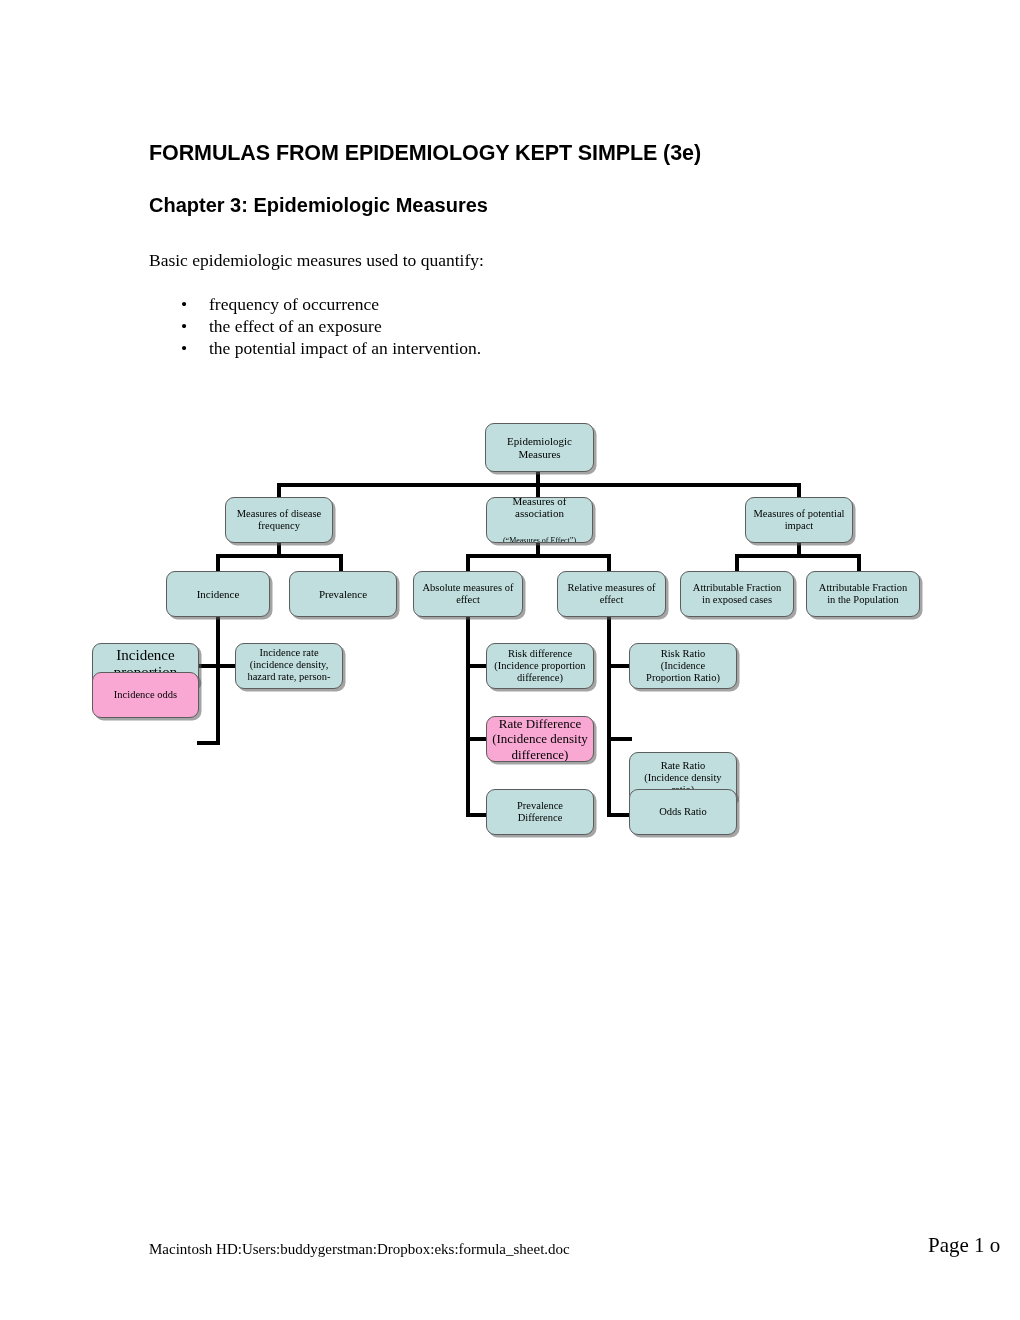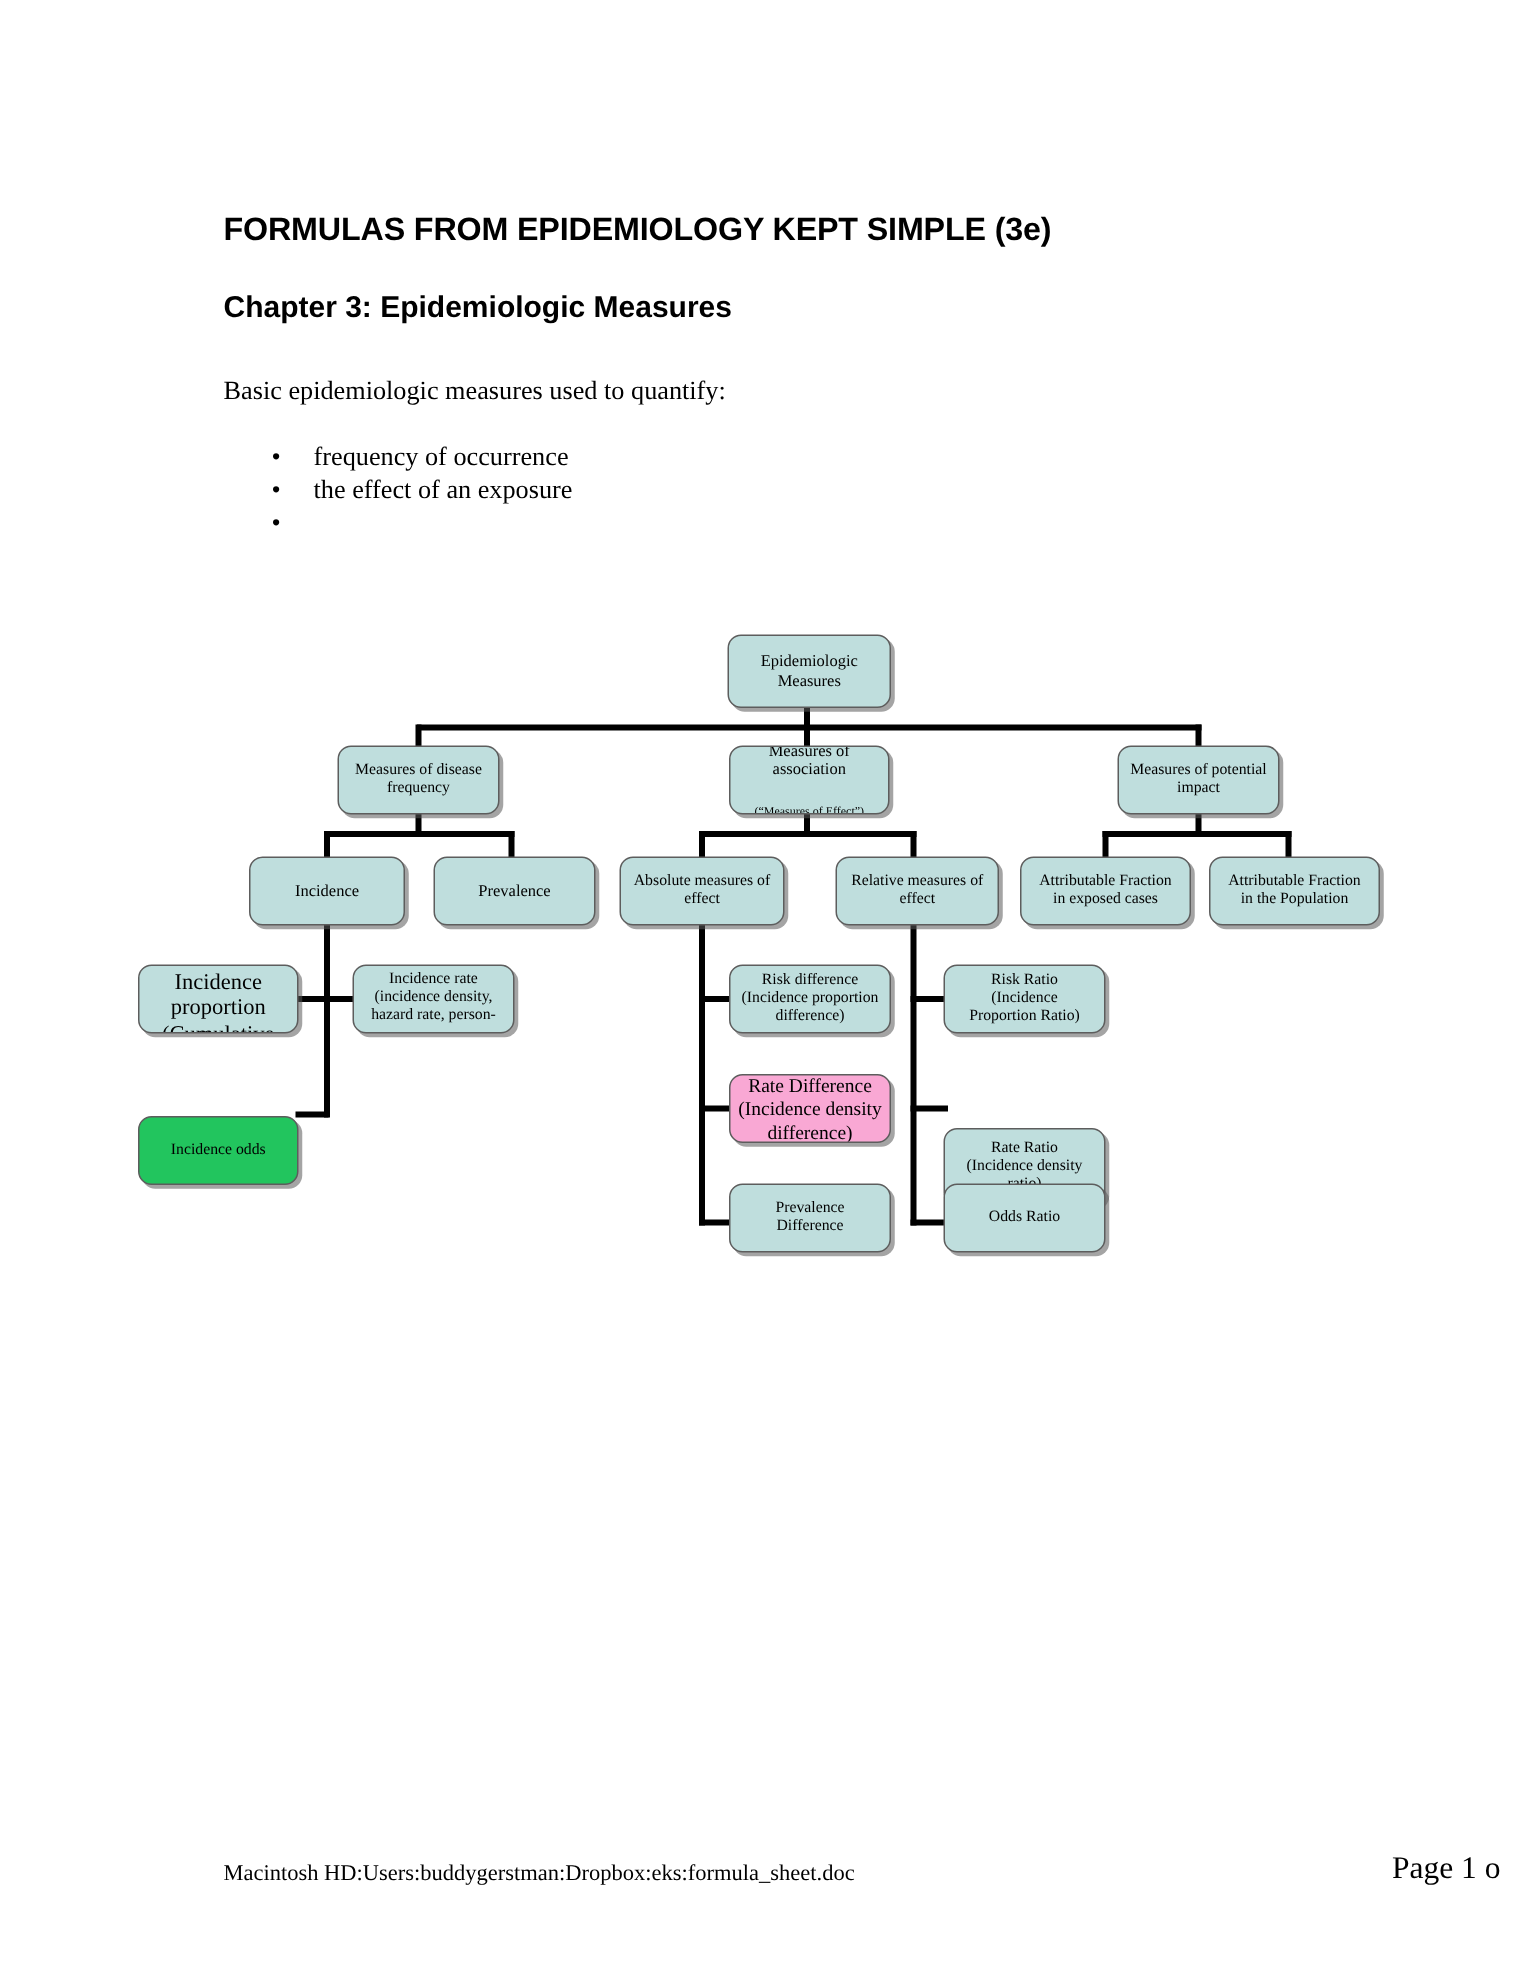--- a/index.html
+++ b/index.html
@@ -145,20 +145,21 @@
   <div class="bullet-row">
     <span class="bullet-dot">•</span>
     <span class="bullet-text">frequency of occurrence</span>
   </div>
   <div class="bullet-row">
     <span class="bullet-dot">•</span>
     <span class="bullet-text">the effect of an exposure</span>
   </div>
   <div class="bullet-row">
     <span class="bullet-dot">•</span>
+    <span class="bullet-text">the potential impact of an intervention.</span>
   </div>
 </div>
 
 <div id="flowchart">
     <div class="connector" style="left: 536px; top: 472px; width: 4px; height: 14px; background: rgb(0, 0, 0);"></div>
     <div class="connector" style="left: 278px; top: 483px; width: 523px; height: 4px; background: rgb(0, 0, 0);"></div>
     <div class="connector" style="left: 277px; top: 483px; width: 4px; height: 15px; background: rgb(0, 0, 0);"></div>
     <div class="connector" style="left: 536px; top: 483px; width: 4px; height: 15px; background: rgb(0, 0, 0);"></div>
     <div class="connector" style="left: 797px; top: 483px; width: 4px; height: 15px; background: rgb(0, 0, 0);"></div>
     <div class="connector" style="left: 277px; top: 542px; width: 4px; height: 14px; background: rgb(0, 0, 0);"></div>
@@ -226,21 +227,21 @@
     <div class="node clip" style="left: 92px; top: 643px; width: 107px; height: 46px; font-size: 15px; background: rgb(191, 222, 221); border-color: rgb(93, 93, 93); color: rgb(0, 0, 0);">
       <span class="label">Incidence proportion
 (Cumulative
 Incidence, Incidence</span>
     </div>
     <div class="node clip" style="left: 235px; top: 643px; width: 108px; height: 46px; font-size: 10.5px; background: rgb(191, 222, 221); border-color: rgb(93, 93, 93); color: rgb(0, 0, 0);">
       <span class="label">Incidence rate
 (incidence density,
 hazard rate, person-</span>
     </div>
-    <div class="node" style="left: 92px; top: 744px; width: 107px; height: 46px; font-size: 10.5px; background: #22c55e; border-color: rgb(93, 93, 93); color: rgb(0, 0, 0);">
+    <div class="node" style="left: 92px; top: 672px; width: 107px; height: 46px; font-size: 10.5px; background: #f9a8d4; border-color: rgb(93, 93, 93); color: rgb(0, 0, 0);">
       <span class="label">Incidence odds</span>
     </div>
     <div class="node" style="left: 486px; top: 643px; width: 108px; height: 46px; font-size: 10.5px; background: rgb(191, 222, 221); border-color: rgb(93, 93, 93); color: rgb(0, 0, 0);">
       <span class="label">Risk difference
 (Incidence proportion
 difference)</span>
     </div>
     <div class="node" style="left: 629px; top: 643px; width: 108px; height: 46px; font-size: 10.5px; background: rgb(191, 222, 221); border-color: rgb(93, 93, 93); color: rgb(0, 0, 0);">
       <span class="label">Risk Ratio
 (Incidence

